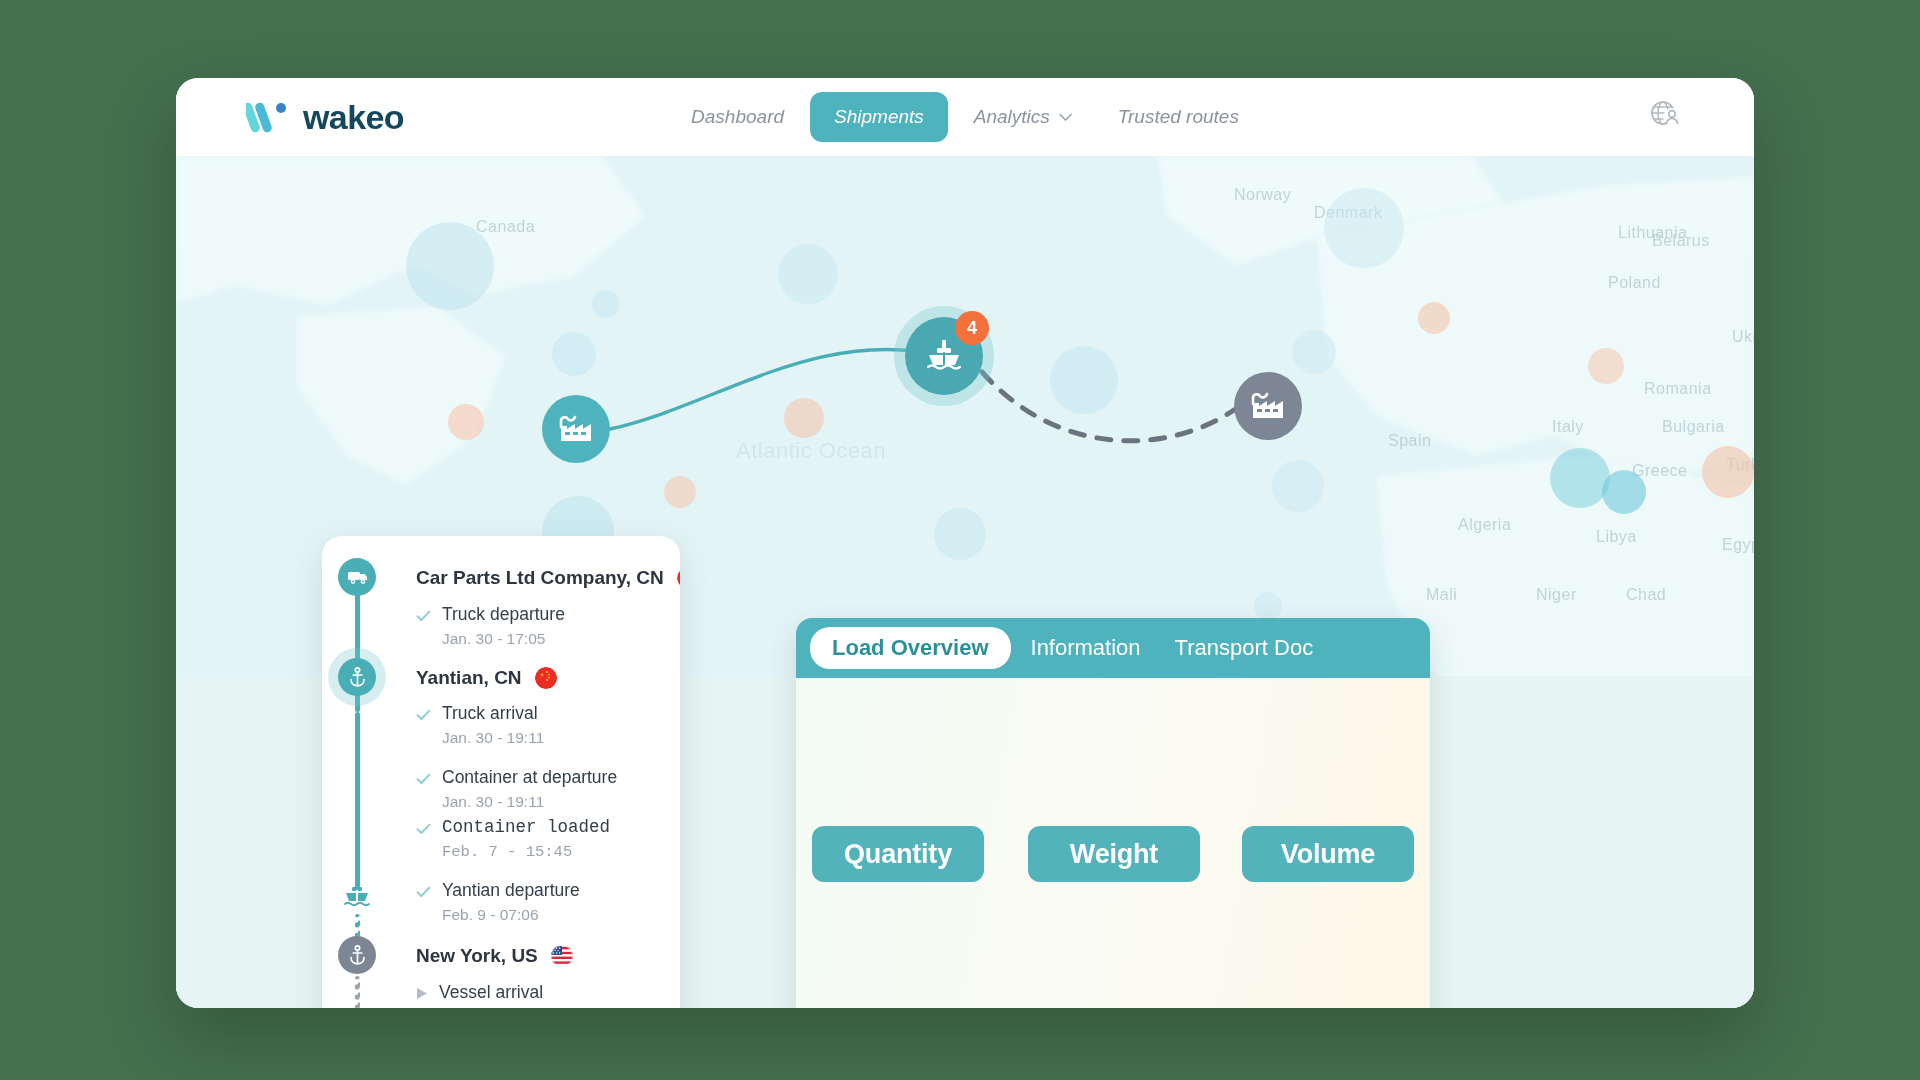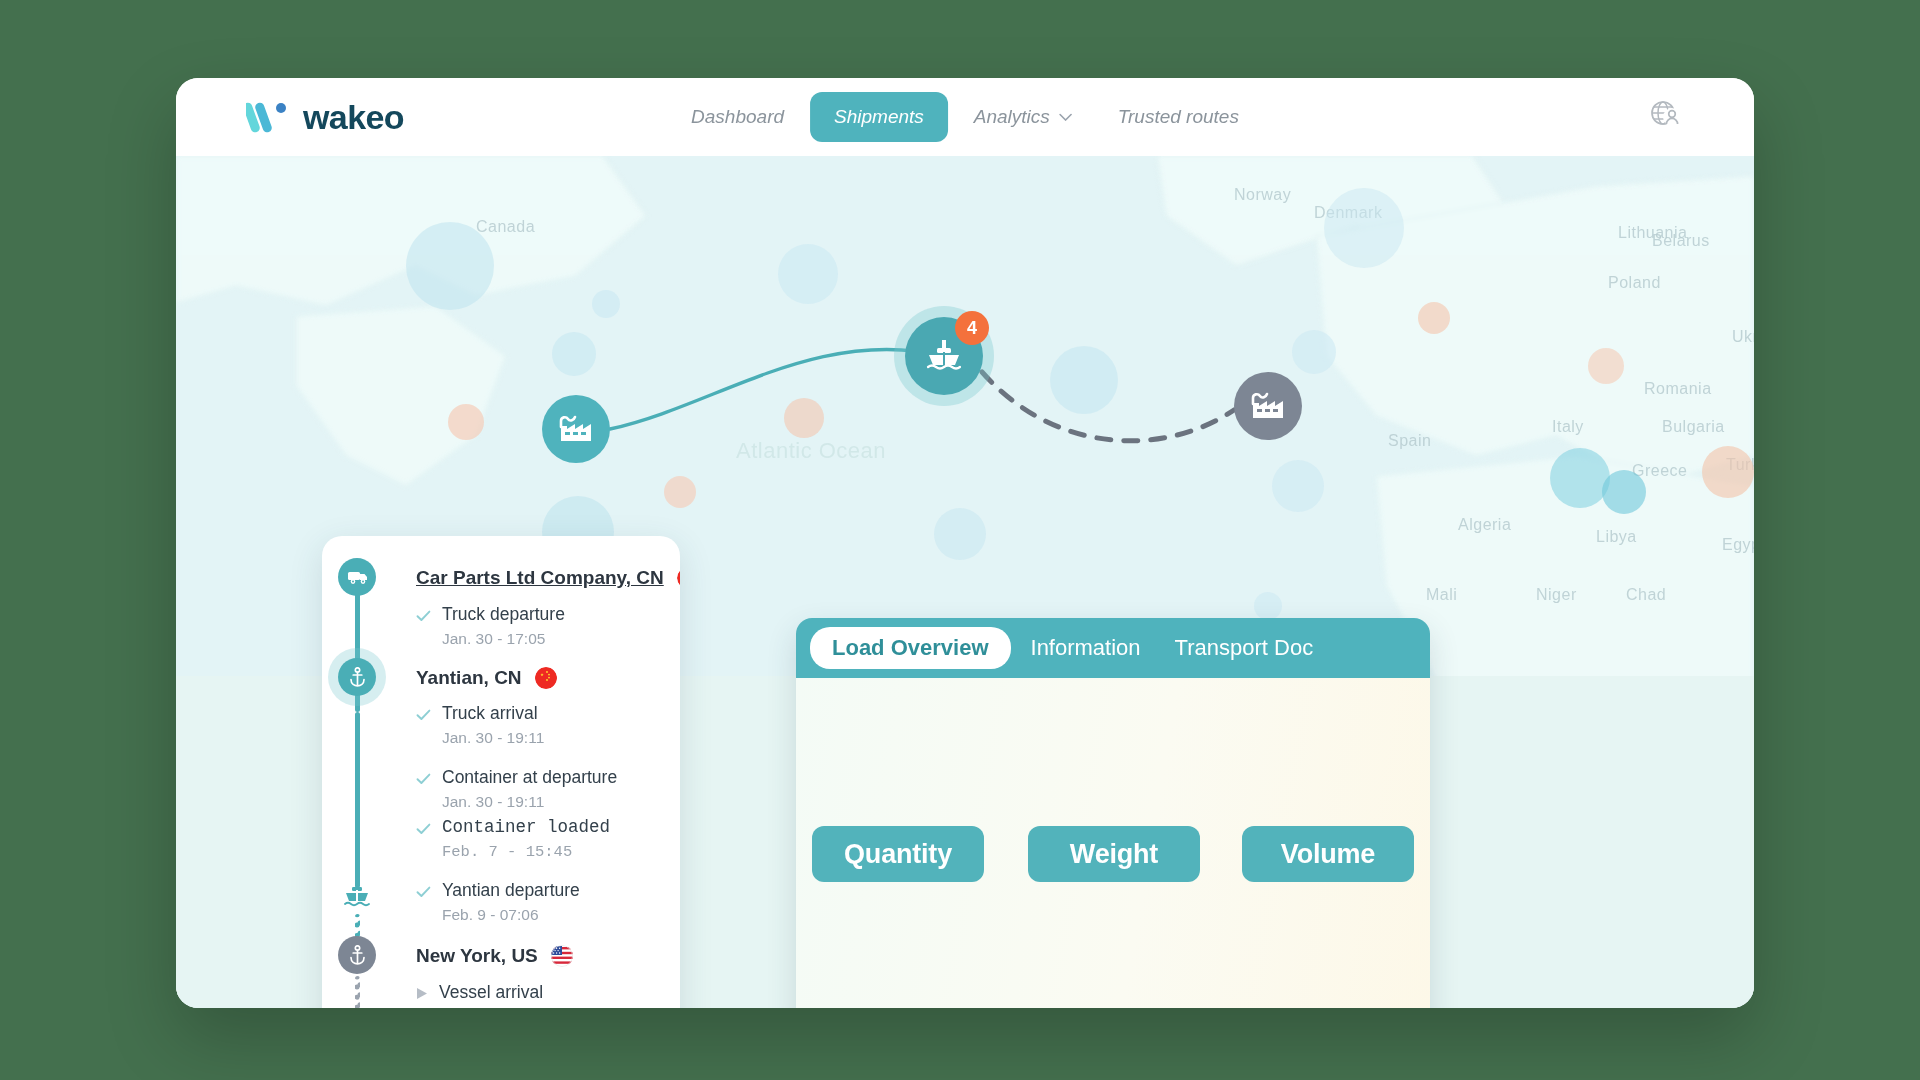--- a/index.html
+++ b/index.html
@@ -330,21 +330,21 @@
         <div class="tl-node" style="top:22px;">
           <svg width="21" height="16" viewBox="0 0 21 16">
             <rect x="1" y="3" width="12" height="8" rx="1.6" fill="#ffffff"></rect>
             <path d="M13 5 L17.5 5 L20 8 L20 11 L13 11 Z" fill="#ffffff"></path>
             <circle cx="6" cy="12.6" r="2.3" fill="#ffffff"></circle>
               <circle cx="16" cy="12.6" r="2.3" fill="#ffffff"></circle>
             <circle cx="6" cy="12.6" r="1" fill="#4aaeb6"></circle>
               <circle cx="16" cy="12.6" r="1" fill="#4aaeb6"></circle>
           </svg>
         </div>
-        <div class="tl-stop-title" style="top:31px;text-decoration:underline;">
+        <div class="tl-stop-title" style="top:31px;">
           <span>Car Parts Ltd Company, CN</span>
           <svg class="flag" viewBox="0 0 22 22">
             <circle cx="11" cy="11" r="11" fill="#ee2a23"></circle>
             <path d="M7 6 l1.1 3.2 L5.4 7.2 h3.3 L6 9.2 Z" fill="#ffde2e"></path>
             <circle cx="12" cy="5" r="0.9" fill="#ffde2e"></circle>
             <circle cx="14" cy="7.6" r="0.9" fill="#ffde2e"></circle>
             <circle cx="14" cy="10.6" r="0.9" fill="#ffde2e"></circle>
             <circle cx="12" cy="13" r="0.9" fill="#ffde2e"></circle>
           </svg>
         </div>

